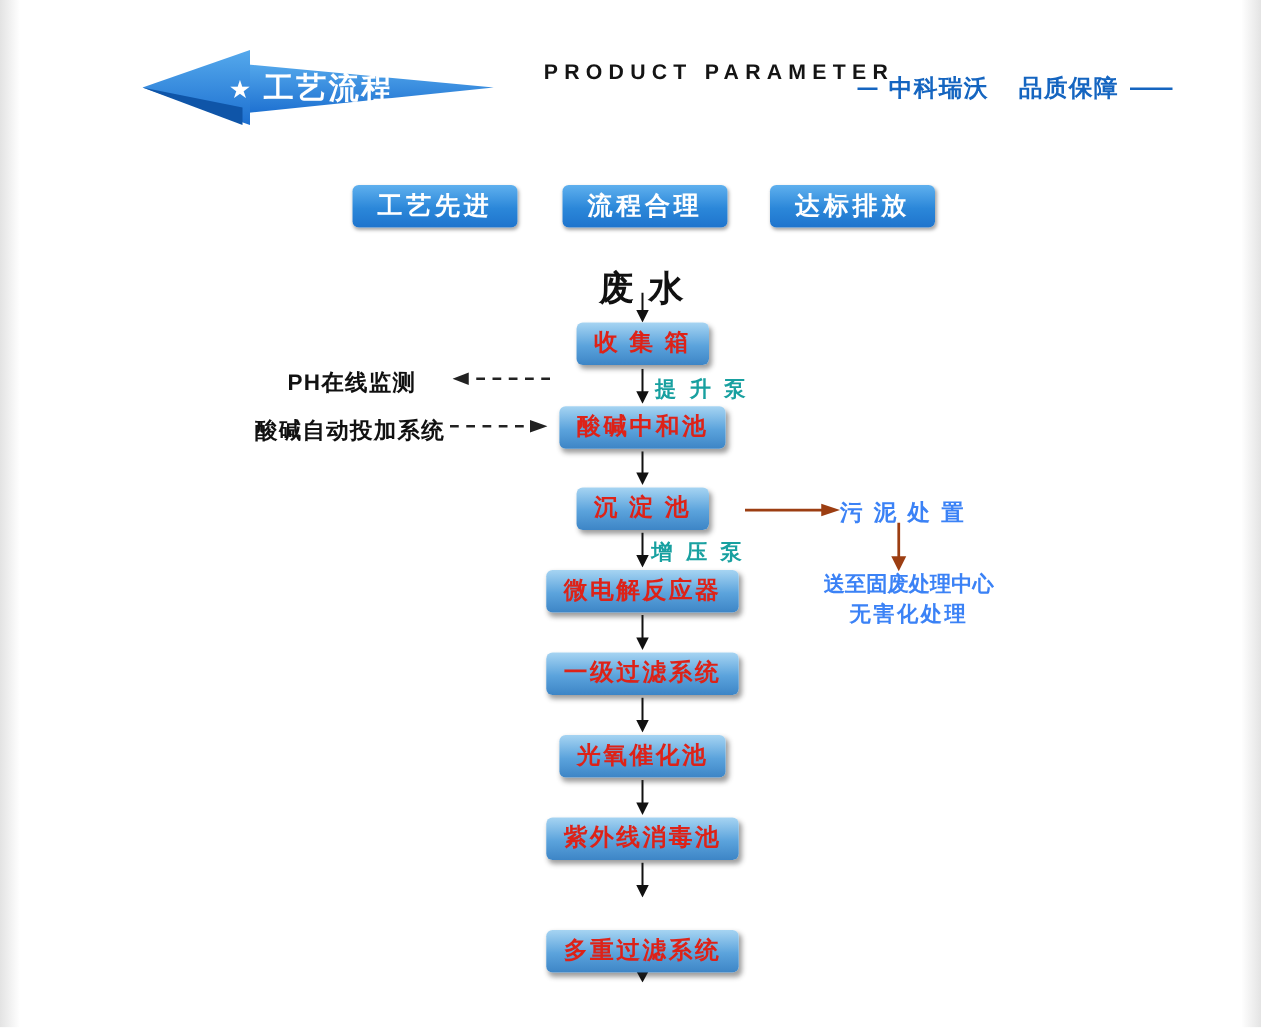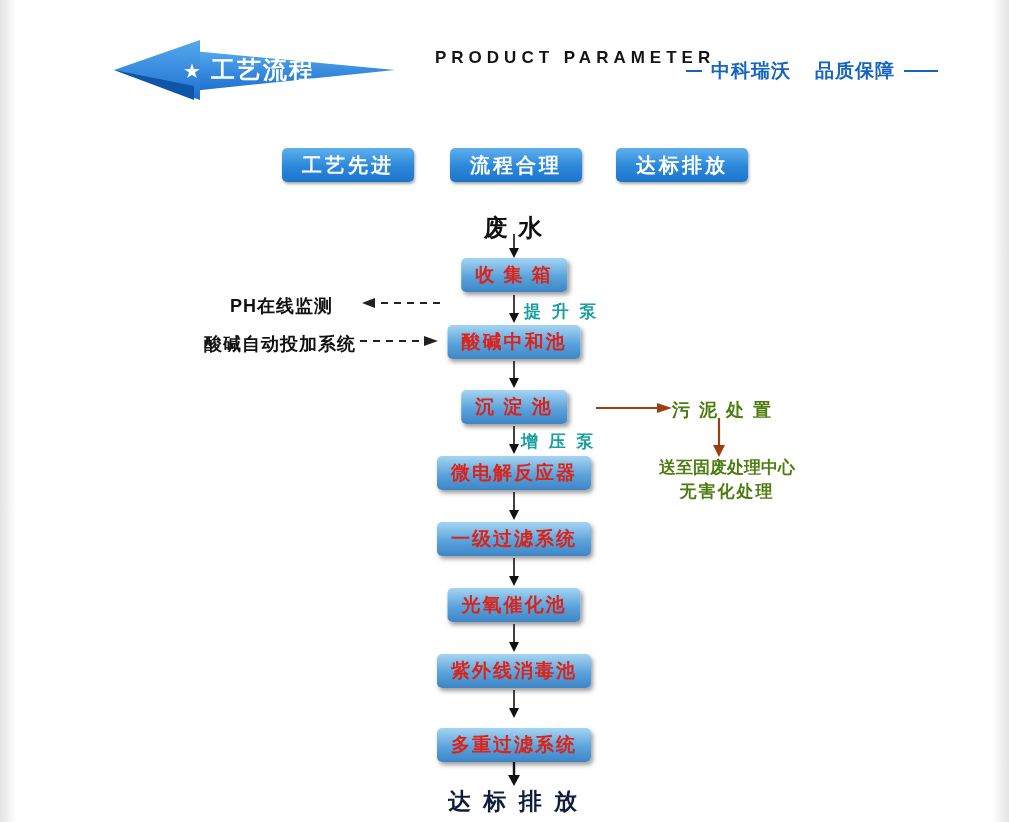--- a/index.html
+++ b/index.html
@@ -32,34 +32,34 @@
            box-shadow:1px 2px 3px rgba(0,0,0,.35); }
 
   
   .flow-box { position:absolute; transform:translateX(-50%); left:514px; height:34px; line-height:34px;
               padding:0 14px; border-radius:5px; text-align:right; white-space:nowrap;
               background:linear-gradient(180deg,#a6d4f2 0%,#5ba3dc 55%,#3d85c6 100%);
               box-shadow:2px 3px 4px rgba(40,40,40,.45);
               color:#dd2218; font-size:19px; font-weight:bold; letter-spacing:2px; }
 
   .plain-label { position:absolute; transform:translateX(-50%); left:514px; white-space:nowrap; }
-  .source-label { top:212px; font-size:24px; font-weight:bold; color:#111; letter-spacing:2px; }
+  .source-label { top:212px; font-size:28px; font-weight:bold; color:#111; letter-spacing:2px; }
   .outcome-label { top:786px; font-size:23px; font-weight:bold; color:#101c3a; letter-spacing:3px; }
 
   .pump-label { position:absolute; font-size:17px; font-weight:bold; color:#18a0a0;
                 letter-spacing:3px; white-space:nowrap; }
   .pump-lift { left:524px; top:300px; }
   .pump-booster { left:521px; top:430px; }
 
   .side-label { position:absolute; font-size:18px; font-weight:bold; color:#111;
                 letter-spacing:1px; white-space:nowrap; }
   .ph-label { left:230px; top:294px; }
   .dosing-label { left:204px; top:332px; }
 
-  .green-label { position:absolute; font-size:18px; font-weight:bold; color:#4d7c0f;
+  .green-label { position:absolute; font-size:18px; font-weight:bold; color:#3b82f6;
                  white-space:nowrap; }
   .sludge-label { left:672px; top:398px; letter-spacing:2px; }
   .dest1 { left:727px; top:456px; transform:translateX(-50%); font-size:17px; }
   .dest2 { left:727px; top:480px; transform:translateX(-50%); font-size:17px; letter-spacing:2px;text-align:right; }
 
   .arrow-svg { position:absolute; }
 </style>
 </head>
 <body>
 
@@ -135,21 +135,21 @@
       <polygon points="1,19 13,19 7,30" fill="#111"></polygon>
   </svg>
 
   <div class="flow-box" style="top:258px;">收 集 箱</div>
   <div class="flow-box" style="top:325px;">酸碱中和池</div>
   <div class="flow-box" style="top:390px;">沉 淀 池</div>
   <div class="flow-box" style="top:456px;">微电解反应器</div>
   <div class="flow-box" style="top:522px;">一级过滤系统</div>
   <div class="flow-box" style="top:588px;">光氧催化池</div>
   <div class="flow-box" style="top:654px;">紫外线消毒池</div>
-  <div class="flow-box" style="top:728px;">多重过滤系统</div>
+  <div class="flow-box" style="top:744px;">多重过滤系统</div>
 
   <div class="pump-label pump-lift">提 升 泵</div>
   <div class="pump-label pump-booster">增 压 泵</div>
 
   <div class="side-label ph-label">PH在线监测</div>
   <svg class="arrow-svg" style="left:362px;top:296px;" width="80" height="14">
     <line x1="78" y1="7" x2="14" y2="7" stroke="#222" stroke-width="2" stroke-dasharray="7 6"></line>
     <polygon points="0,7 13,2 13,12" fill="#222"></polygon>
   </svg>
 
@@ -164,14 +164,13 @@
     <polygon points="76,8 61,3 61,13" fill="#9c3e12"></polygon>
   </svg>
   <div class="green-label sludge-label">污 泥 处 置</div>
   <svg class="arrow-svg" style="left:712px;top:418px;" width="14" height="40">
     <line x1="7" y1="0" x2="7" y2="28" stroke="#9c3e12" stroke-width="2.2"></line>
     <polygon points="1,27 13,27 7,39" fill="#9c3e12"></polygon>
   </svg>
   <div class="green-label dest1">送至固废处理中心</div>
   <div class="green-label dest2">无害化处理</div>
 
-  <div class="plain-label outcome-label">达 标 排 放</div>
 </div>
 
 </body></html>

